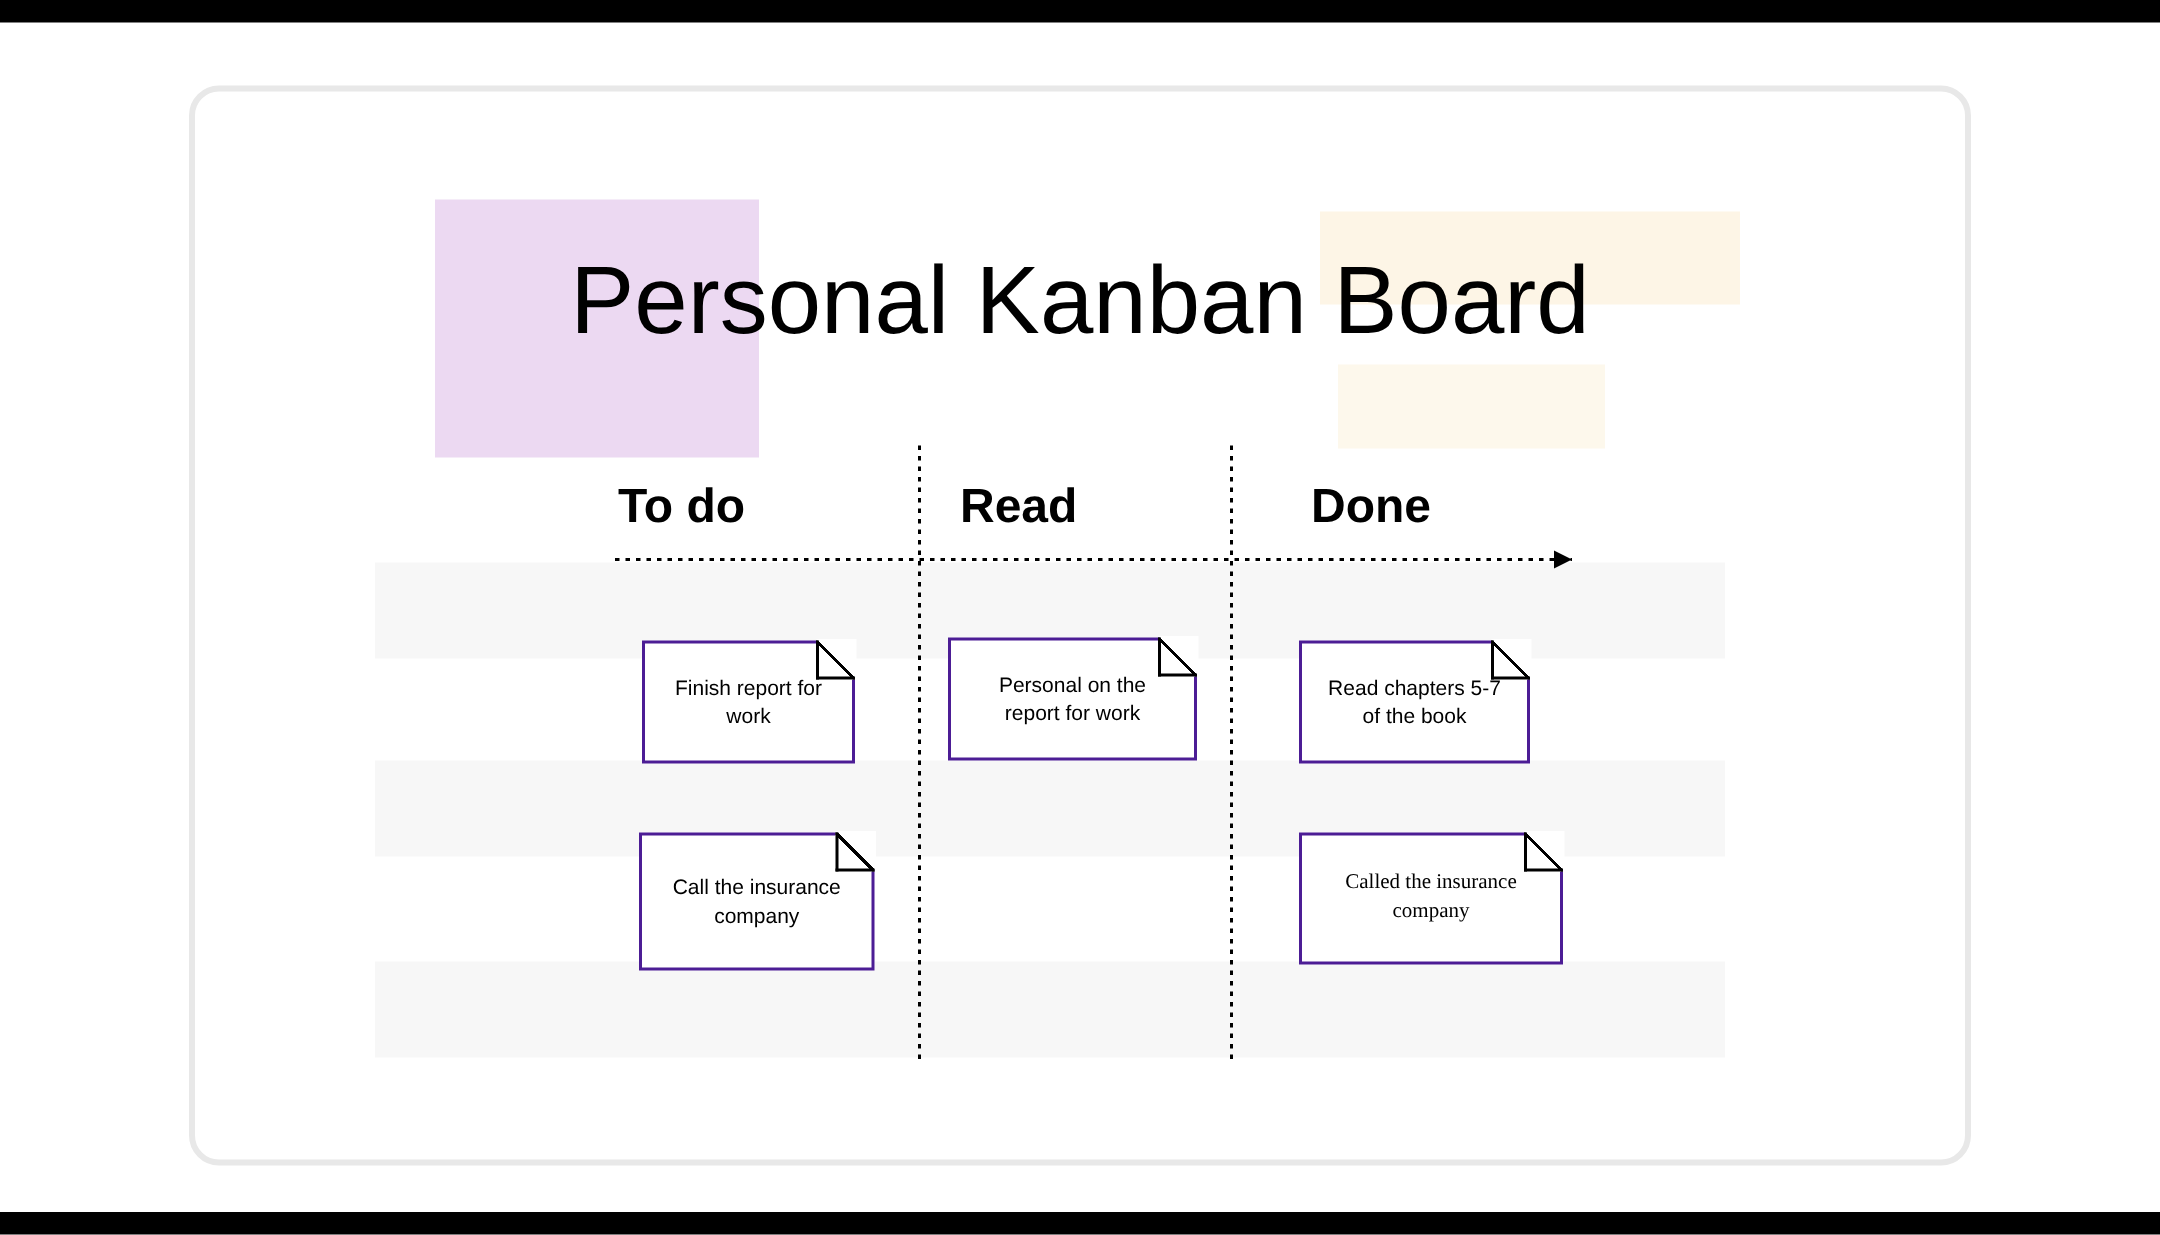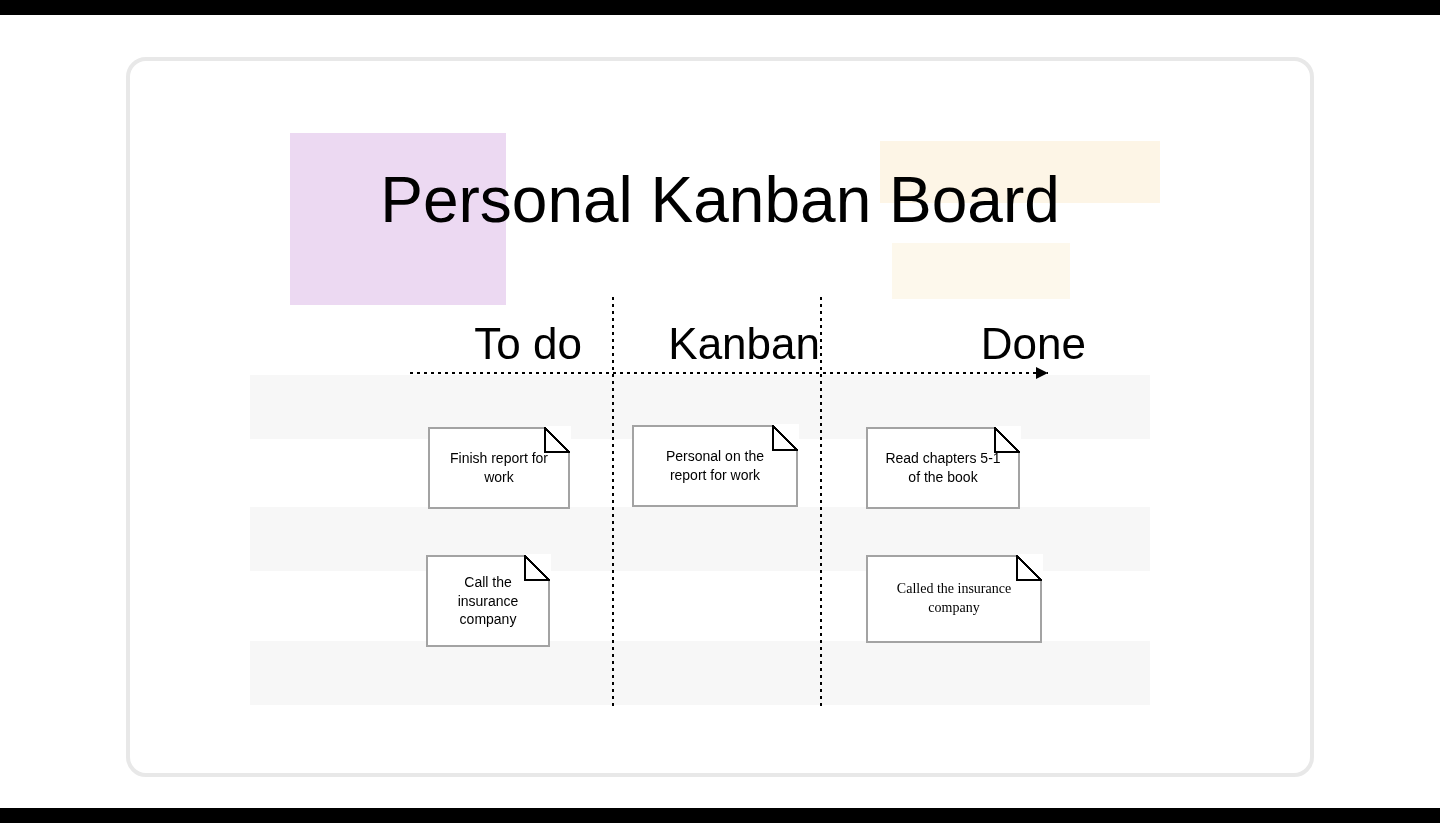--- a/index.html
+++ b/index.html
@@ -68,33 +68,33 @@
       left: 0; right: 0;
       text-align: center;
       font-size: 64px;
       font-weight: 400;
       color: #000;
     }
 
     .col-label {
       position: absolute;
       top: 304px;
-      font-size: 44px;
-      font-weight: 400;
+      font-size: 32px;
+      font-weight: 700;
       color: #000;
-      text-align: right;
+      text-align: left;
     }
     .col-label.todo  { left: 412px; width: 170px; }
     .col-label.doing { left: 640px; width: 180px; }
-    .col-label.done  { left: 926px; width: 160px; }
+    .col-label.done  { left: 874px; width: 160px; }
 
     
     .card {
       position: absolute;
-      border: 2px solid #a3a3a3;
+      border: 2px solid #4c1d95;
       background: #fff;
       display: flex;
       align-items: center;
       justify-content: center;
       text-align: center;
       font-size: 14px;
       line-height: 1.35;
       padding: 10px 14px;
     }
     .card .fold {
@@ -118,21 +118,21 @@
       
       content: "";
       position: absolute;
       top: -2px; right: -2px;
       width: 26px; height: 26px;
       background: linear-gradient(to bottom left, transparent 0 calc(50% - 1px), #000 calc(50% - 1px) calc(50% + 1px), transparent calc(50% + 1px) 100%);
     }
 
     
     .c-todo-1 { left: 428px; top: 412px; width: 142px; height: 82px; }
-    .c-todo-2 { left: 426px; top: 540px; width: 124px; height: 92px; }
+    .c-todo-2 { left: 426px; top: 540px; width: 157px; height: 92px; }
     .c-doing-1{ left: 632px; top: 410px; width: 166px; height: 82px; }
     .c-done-1 { left: 866px; top: 412px; width: 154px; height: 82px; }
     .c-done-2 { left: 866px; top: 540px; width: 176px; height: 88px; font-family: Liberation Serif, serif; }
 
     .svg-layer {
       position: absolute;
       left: 0; top: 0;
       width: 1440px; height: 793px;
       pointer-events: none;
     }
@@ -147,21 +147,21 @@
   <div class="deco-cream1"></div>
   <div class="deco-cream2"></div>
 
   <div class="stripe s1"></div>
   <div class="stripe s2"></div>
   <div class="stripe s3"></div>
 
   <div class="title">Personal Kanban Board</div>
 
   <div class="col-label todo">To do</div>
-  <div class="col-label doing">Kanban</div>
+  <div class="col-label doing">Read</div>
   <div class="col-label done">Done</div>
 
   <svg class="svg-layer" viewBox="0 0 1440 793">
 
     <line x1="410" y1="358" x2="1048" y2="358" stroke="#000" stroke-width="2" stroke-dasharray="3,4"></line>
     <polygon points="1048,358 1036,352 1036,364" fill="#000"></polygon>
 
     <line x1="613" y1="282" x2="613" y2="693" stroke="#000" stroke-width="2" stroke-dasharray="3,4"></line>
     <line x1="821" y1="282" x2="821" y2="693" stroke="#000" stroke-width="2" stroke-dasharray="3,4"></line>
   </svg>
@@ -173,19 +173,19 @@
   <div class="card c-todo-2">
     <span class="fold"></span>
     <span>Call the insurance company</span>
   </div>
   <div class="card c-doing-1">
     <span class="fold"></span>
     <span>Personal on the report for work</span>
   </div>
   <div class="card c-done-1">
     <span class="fold"></span>
-    <span>Read chapters 5-1 of the book</span>
+    <span>Read chapters 5-7 of the book</span>
   </div>
   <div class="card c-done-2">
     <span class="fold"></span>
     <span>Called the insurance company</span>
   </div>
 </div>
 
 </body></html>

